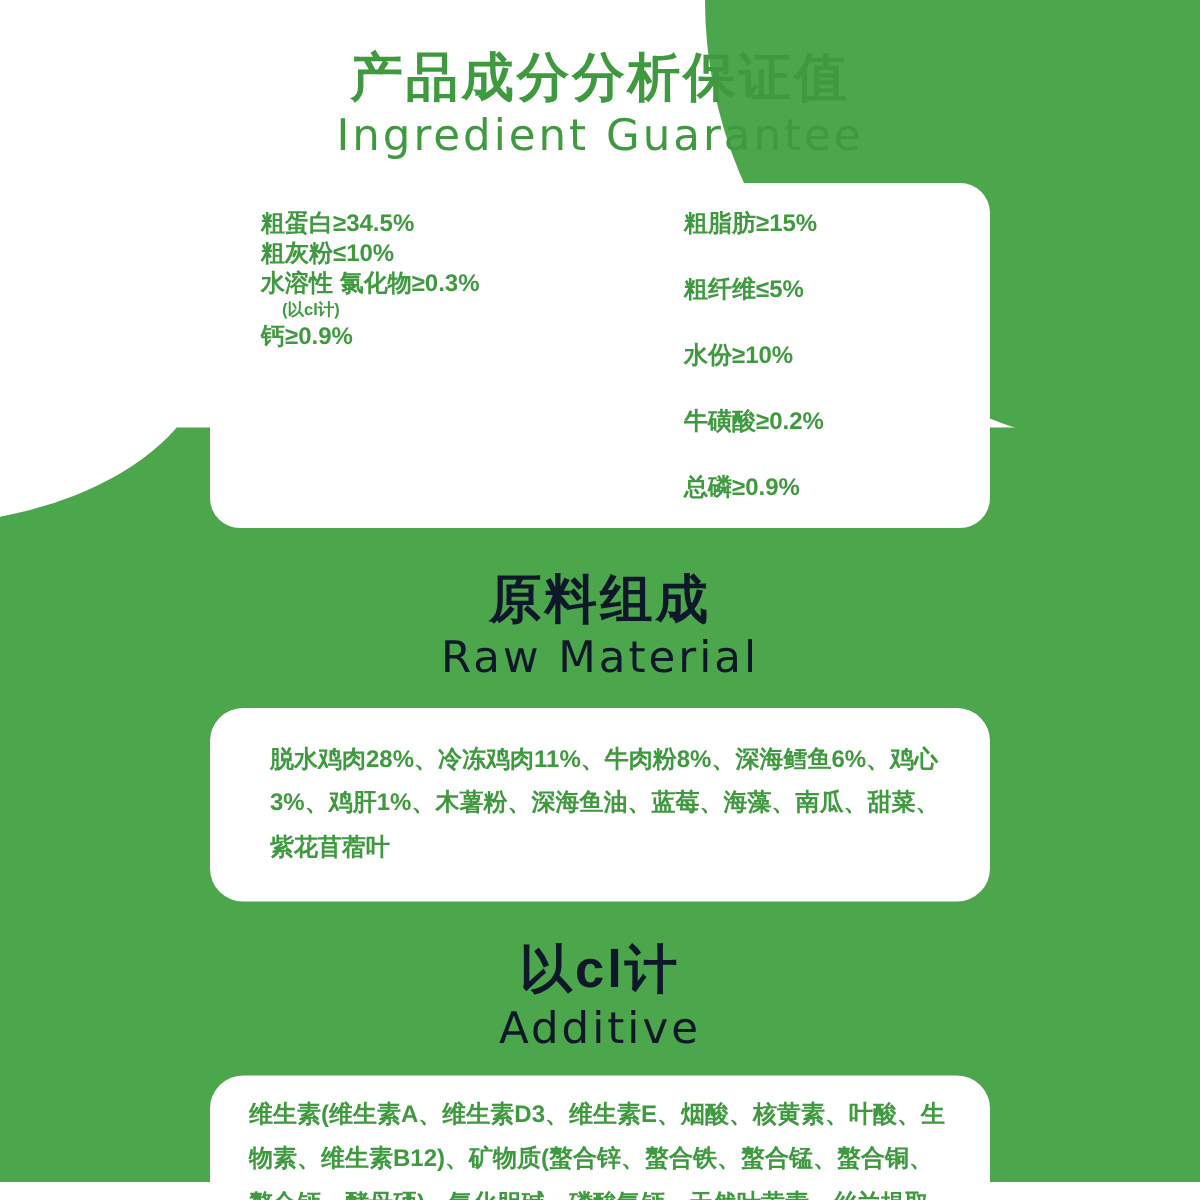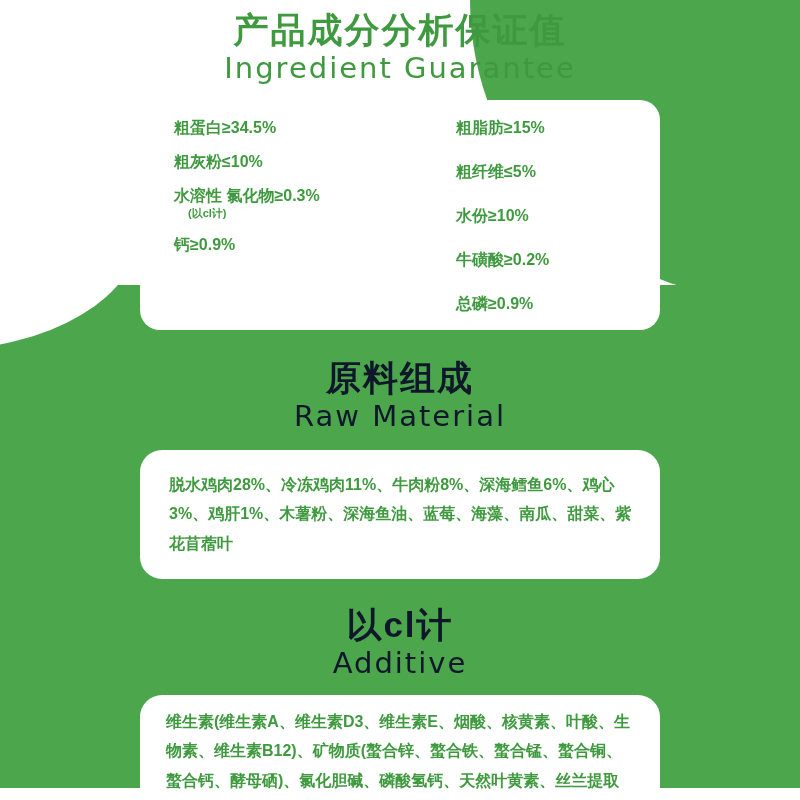--- a/index.html
+++ b/index.html
@@ -85,57 +85,57 @@
   .white-text { color: #0f172a; }
 
   .card {
     background: #ffffff;
     border-radius: 22px;
     margin: 0 auto;
     box-sizing: border-box;
   }
 
   
-  #sec-guarantee { padding-top: 10px; }
+  #sec-guarantee { padding-top: 32px; }
   #guarantee-card {
     width: 520px;
     padding: 18px 34px 16px 34px;
     margin-top: 12px;
     border-radius: 20px;
   }
   .g-cols {
     display: flex;
     justify-content: space-between;
   }
   .g-col {
     display: flex;
     flex-direction: column;
   }
-  .g-col.left { width: 220px; gap: 14px; }
+  .g-col.left { width: 220px; gap: 0; }
   .g-col.right { width: 170px; gap: 24px; text-align: left; }
   .g-item {
     color: #3f9a3f;
     font-size: 16px;
     font-weight: bold;
     line-height: 1.25;
     white-space: nowrap;
   }
   .g-sub {
     display: block;
     font-size: 11px;
     font-weight: bold;
     margin-left: 14px;
     margin-top: 1px;
   }
 
   
   #sec-raw { margin-top: 28px; }
   #raw-card {
     width: 520px;
-    padding: 20px 28px 20px 29px;
+    padding: 20px 28px 20px 40px;
     margin-top: 14px;
   }
   .body-text {
     color: #3f9a3f;
     font-size: 16px;
     font-weight: bold;
     line-height: 1.85;
     text-align: left;
   }
 

